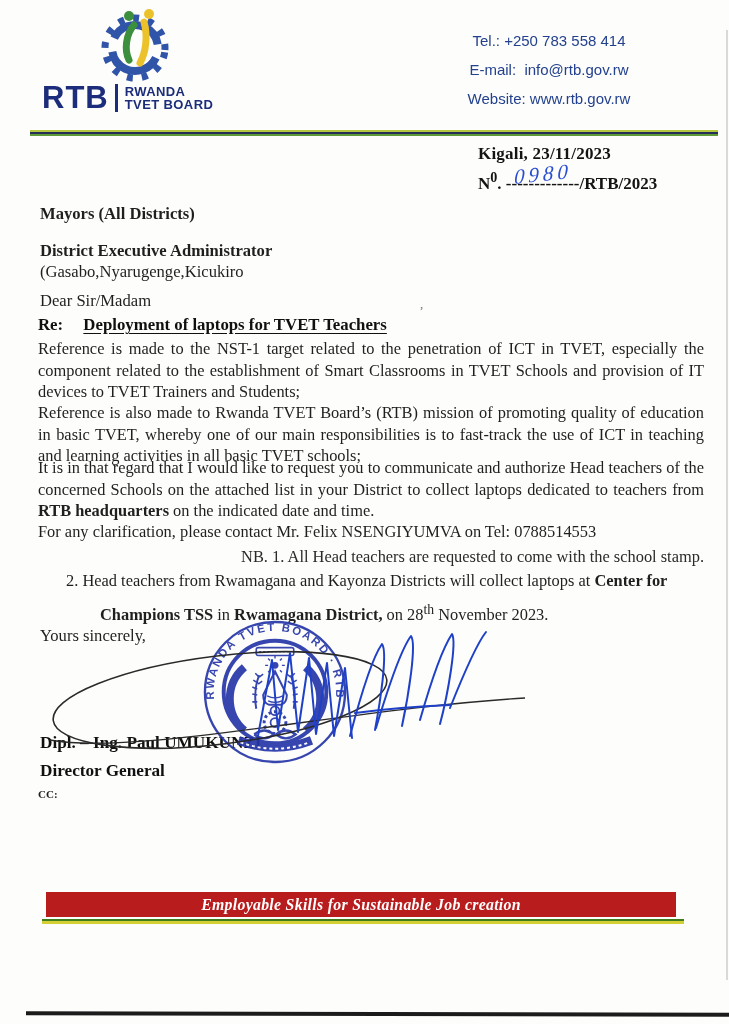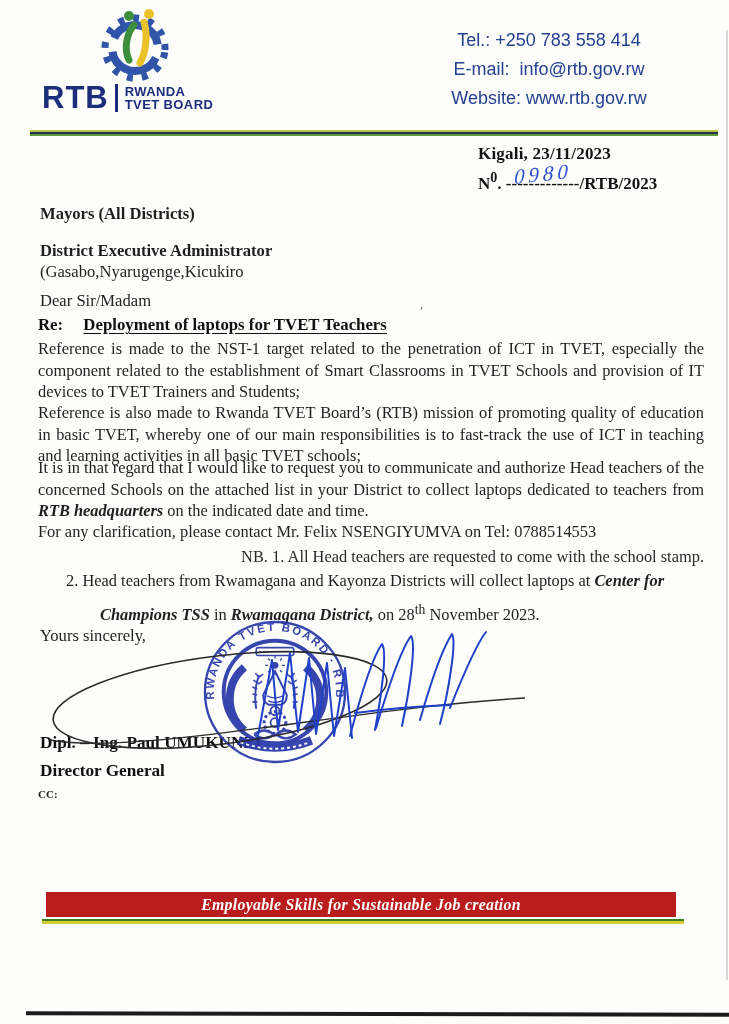--- a/index.html
+++ b/index.html
@@ -10,21 +10,21 @@
   }
   
   .logo-block{position:absolute; left:42px; top:8px; width:190px;}
   .logo-gear{display:block; margin-left:52px;}
   .logo-textrow{display:flex; align-items:center; margin-top:2px;
     font-family:"Liberation Sans", sans-serif; color:#1c2e7b;}
   .logo-acronym{font-size:31px; font-weight:bold; letter-spacing:1px; line-height:28px;}
   .logo-sep{width:3px; height:28px; background:#1c2e7b; margin:0 7px 0 6px;}
   .logo-org{font-size:13px; font-weight:bold; line-height:13px; letter-spacing:.4px;}
   .contact-block{position:absolute; left:388px; top:26px; width:322px;
-    font-family:"Liberation Sans", sans-serif; font-size:18px; color:#23418e;
+    font-family:"Liberation Sans", sans-serif; font-size:15px; color:#23418e;
     text-align:center;}
   .contact-row{line-height:29px; white-space:nowrap;}
   .hdr-divider{position:absolute; left:30px; top:130px; width:688px; height:6px;
     background:linear-gradient(#b4c63e 0 30%, #252f58 30% 65%, #5d9a37 65% 100%);}
   
   .dateline{position:absolute; left:478px; top:144px; font-weight:bold; font-size:17px; color:#141414;}
   .dateline .place{letter-spacing:.2px;}
   .refline{margin-top:5px; white-space:nowrap;}
   .ref-field{position:relative; display:inline-block;}
   .handwritten{
@@ -40,21 +40,21 @@
   .salutation{position:absolute; left:40px; top:291px; font-size:16.6px;}
   .ink-artifact{position:absolute; left:420px; top:296px; color:#777; font-size:13px;}
   .subject{position:absolute; left:38px; top:315px; font-size:16.8px; font-weight:bold; color:#101010;}
   .subject .sub-title{margin-left:16px; text-decoration:underline; text-underline-offset:3px;}
   .para{position:absolute; left:38px; width:666px; font-size:16.4px;
     line-height:21.6px; text-align:justify;}
   .p1{top:338px;} .p2{top:402px;} .p3{top:457px;}
   .p4{top:521px; text-align:left;} .nb{top:546px; text-align:right; color:#2a2a2a;}
   .item2-l1{position:absolute; left:38px; top:571px; width:666px; font-size:16.4px; padding-left:28px; box-sizing:border-box;}
   .item2-l2{position:absolute; left:38px; top:602px; width:666px; font-size:16.4px; padding-left:62px; box-sizing:border-box;}
-  .bold{font-weight:bold;font-style:italic;}
+  .bold{font-weight:bold;}
   .valediction{position:absolute; left:40px; top:626px; font-size:16.6px;}
   
   .stamp{position:absolute; left:201px; top:618px; z-index:4; opacity:.92;}
   .signature{position:absolute; left:20px; top:608px; z-index:5;}
   .signatory-name{position:absolute; left:40px; top:733px; font-size:17.2px; font-weight:bold; color:#101010; z-index:3;}
   .signatory-title{position:absolute; left:40px; top:761px; font-size:17.2px; font-weight:bold; color:#101010;}
   
   .cc-label{position:absolute; left:38px; top:788px; font-size:11px; font-weight:bold;}
   .cc-list{position:absolute; left:38px; top:812px; font-size:16.2px; line-height:17.6px;}
   

